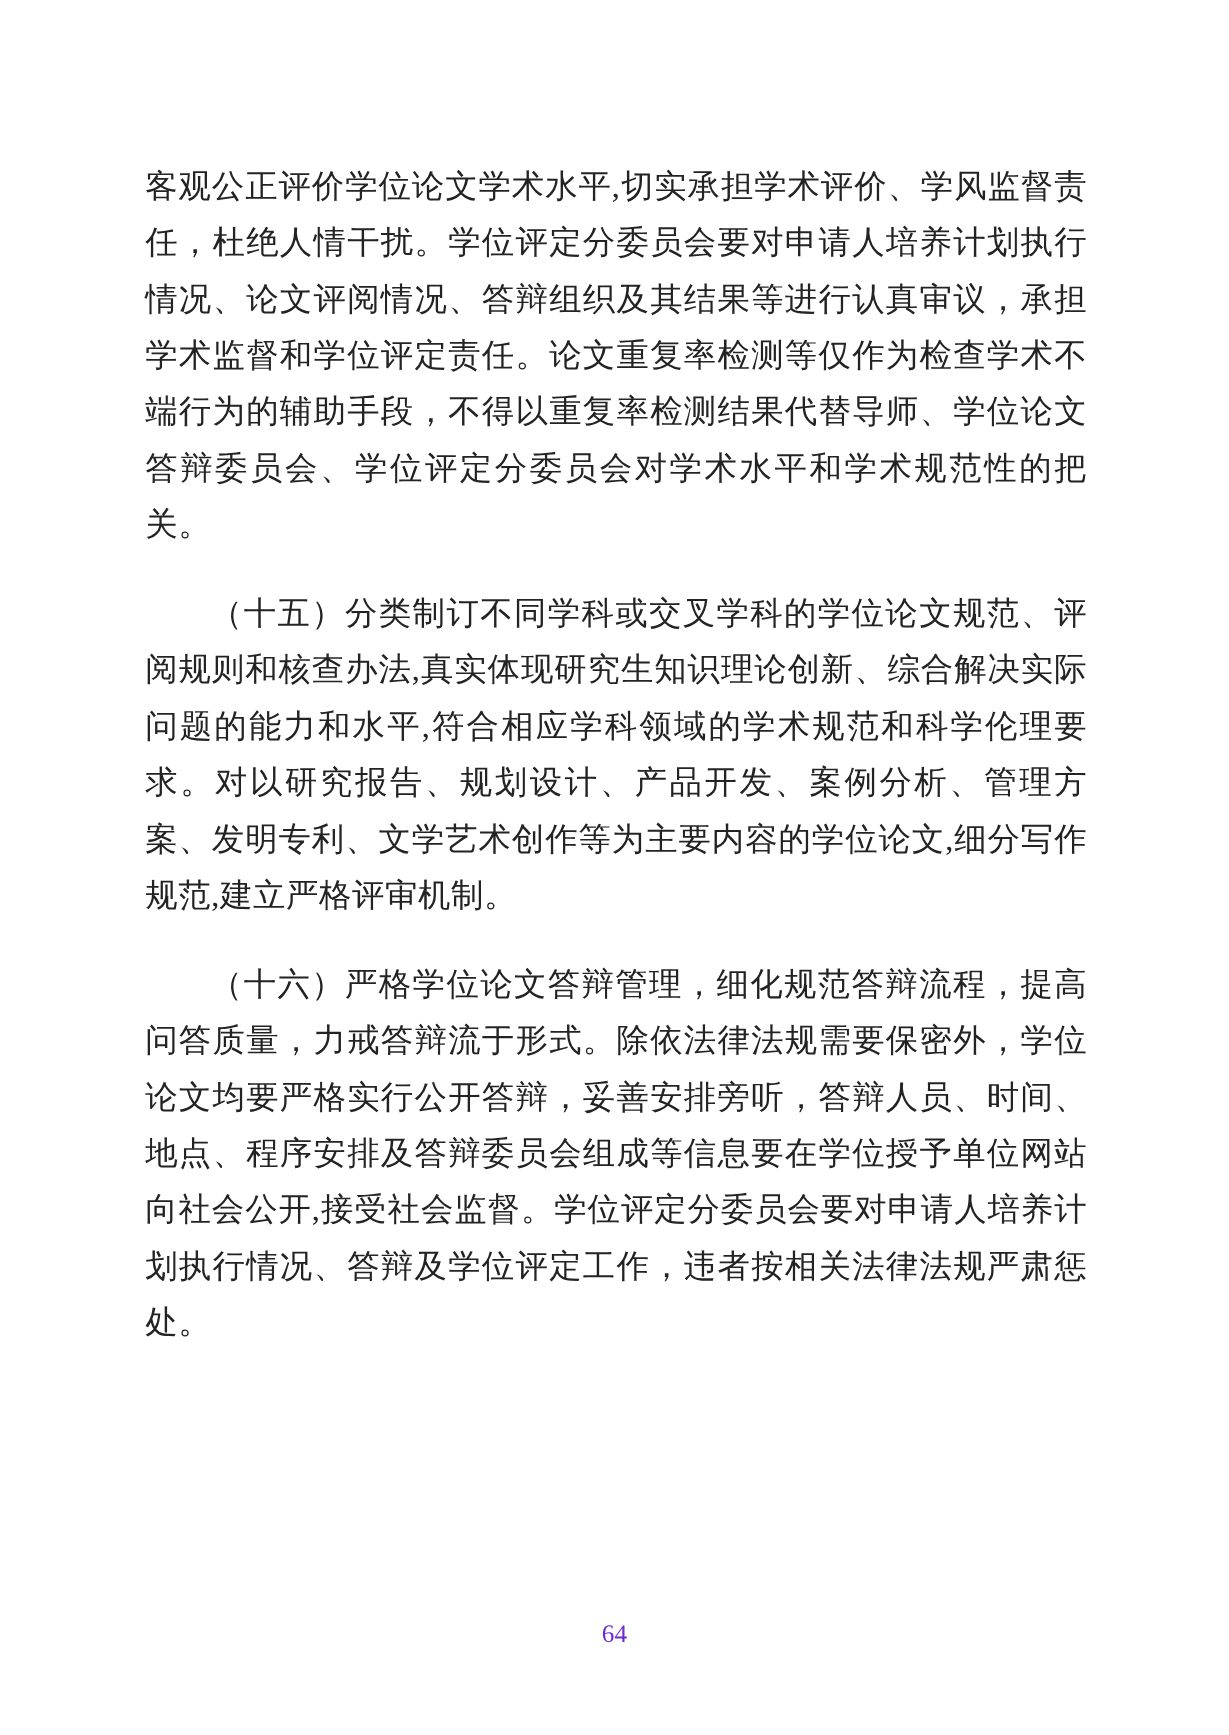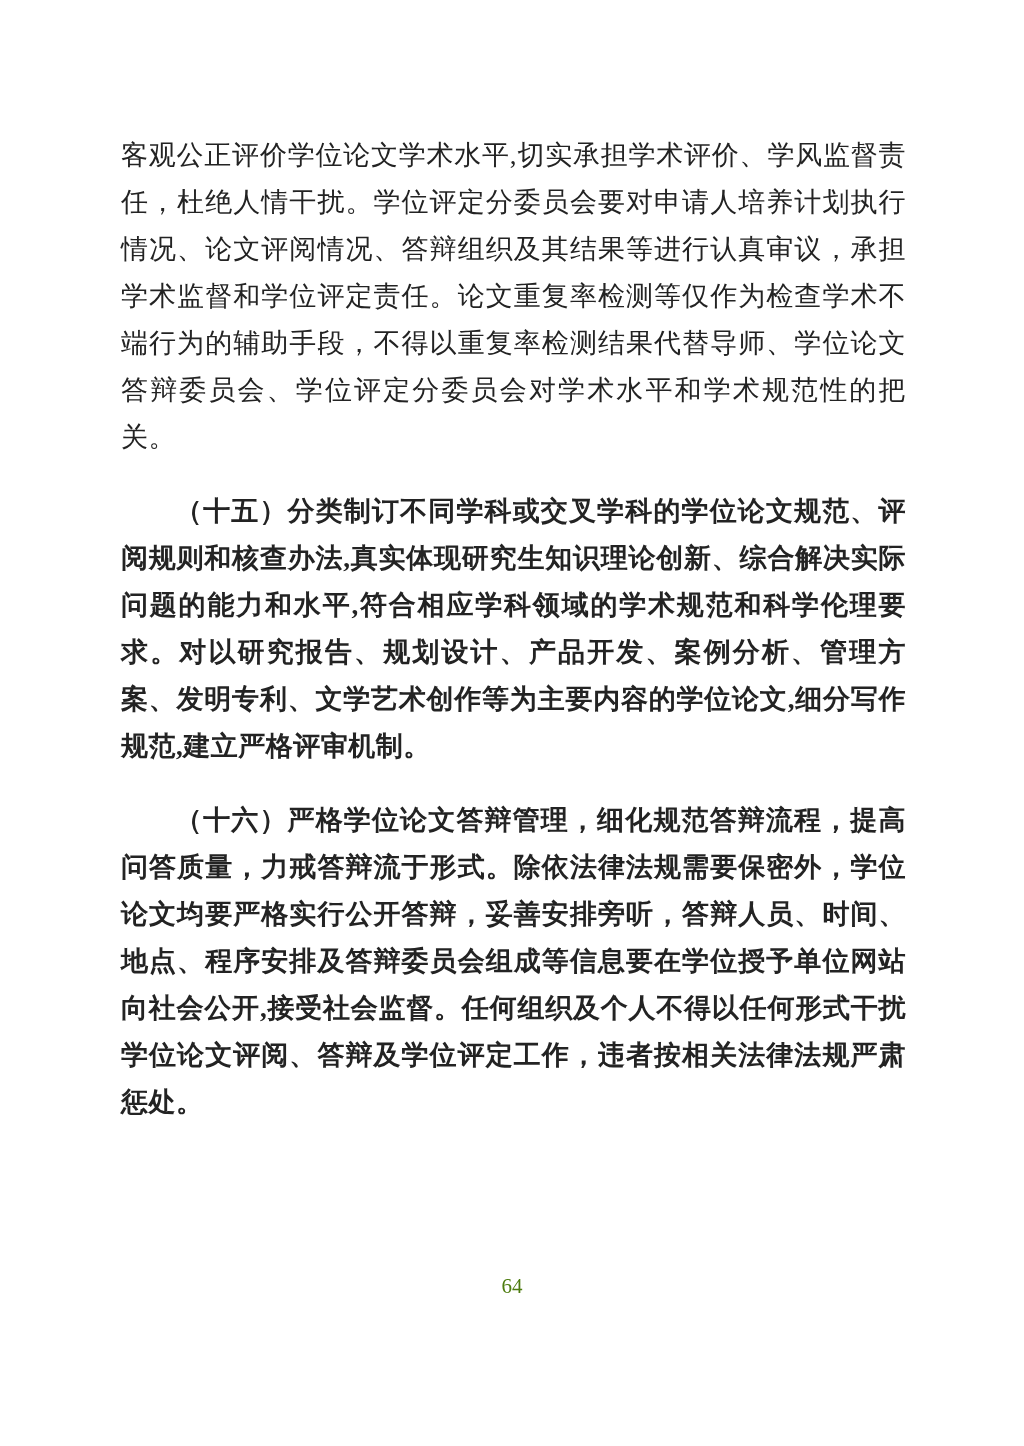--- a/index.html
+++ b/index.html
@@ -31,36 +31,35 @@
   .para {
     margin: 0;
     text-align: justify;
     text-align-last: left;
   }
   .para + .para {
     margin-top: 27px;
   }
   .para.indent {
     text-indent: 2em;
-    font-weight: bold;
   }
   .page-footer {
     position: absolute;
-    top: 1271px;
+    top: 1346px;
     left: 0;
     width: 100%;
     text-align: center;
     font-size: 21px;
     line-height: 30px;
-    color: #4d7c0f;
+    color: #6d28d9;
   }
 </style>
 </head>
 <body>
 
 <div class="page">
   <main class="body-text">
     <p class="para">客观公正评价学位论文学术水平,切实承担学术评价、学风监督责任，杜绝人情干扰。学位评定分委员会要对申请人培养计划执行情况、论文评阅情况、答辩组织及其结果等进行认真审议，承担学术监督和学位评定责任。论文重复率检测等仅作为检查学术不端行为的辅助手段，不得以重复率检测结果代替导师、学位论文答辩委员会、学位评定分委员会对学术水平和学术规范性的把关。</p>
     <p class="para indent">（十五）分类制订不同学科或交叉学科的学位论文规范、评阅规则和核查办法,真实体现研究生知识理论创新、综合解决实际问题的能力和水平,符合相应学科领域的学术规范和科学伦理要求。对以研究报告、规划设计、产品开发、案例分析、管理方案、发明专利、文学艺术创作等为主要内容的学位论文,细分写作规范,建立严格评审机制。</p>
-    <p class="para indent">（十六）严格学位论文答辩管理，细化规范答辩流程，提高问答质量，力戒答辩流于形式。除依法律法规需要保密外，学位论文均要严格实行公开答辩，妥善安排旁听，答辩人员、时间、地点、程序安排及答辩委员会组成等信息要在学位授予单位网站向社会公开,接受社会监督。任何组织及个人不得以任何形式干扰学位论文评阅、答辩及学位评定工作，违者按相关法律法规严肃惩处。</p>
+    <p class="para indent">（十六）严格学位论文答辩管理，细化规范答辩流程，提高问答质量，力戒答辩流于形式。除依法律法规需要保密外，学位论文均要严格实行公开答辩，妥善安排旁听，答辩人员、时间、地点、程序安排及答辩委员会组成等信息要在学位授予单位网站向社会公开,接受社会监督。学位评定分委员会要对申请人培养计划执行情况、答辩及学位评定工作，违者按相关法律法规严肃惩处。</p>
   </main>
   <footer class="page-footer">64</footer>
 </div>
 
 </body></html>

